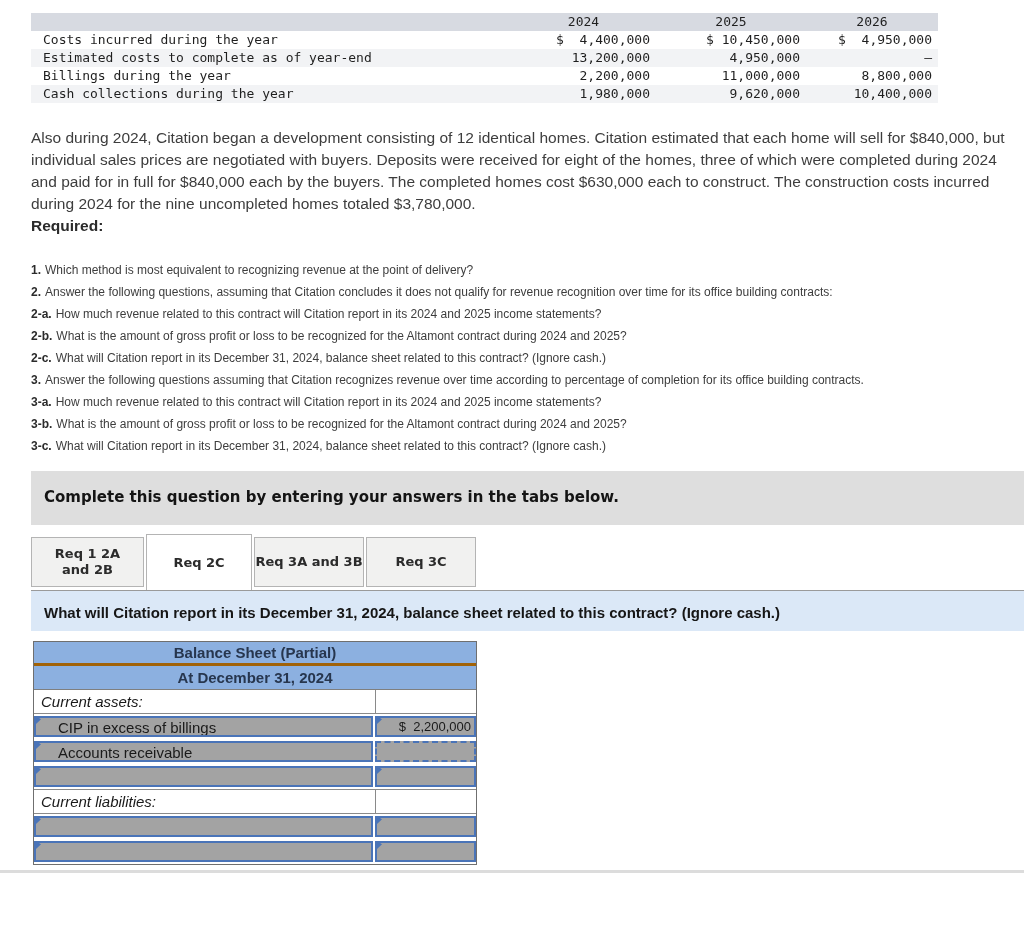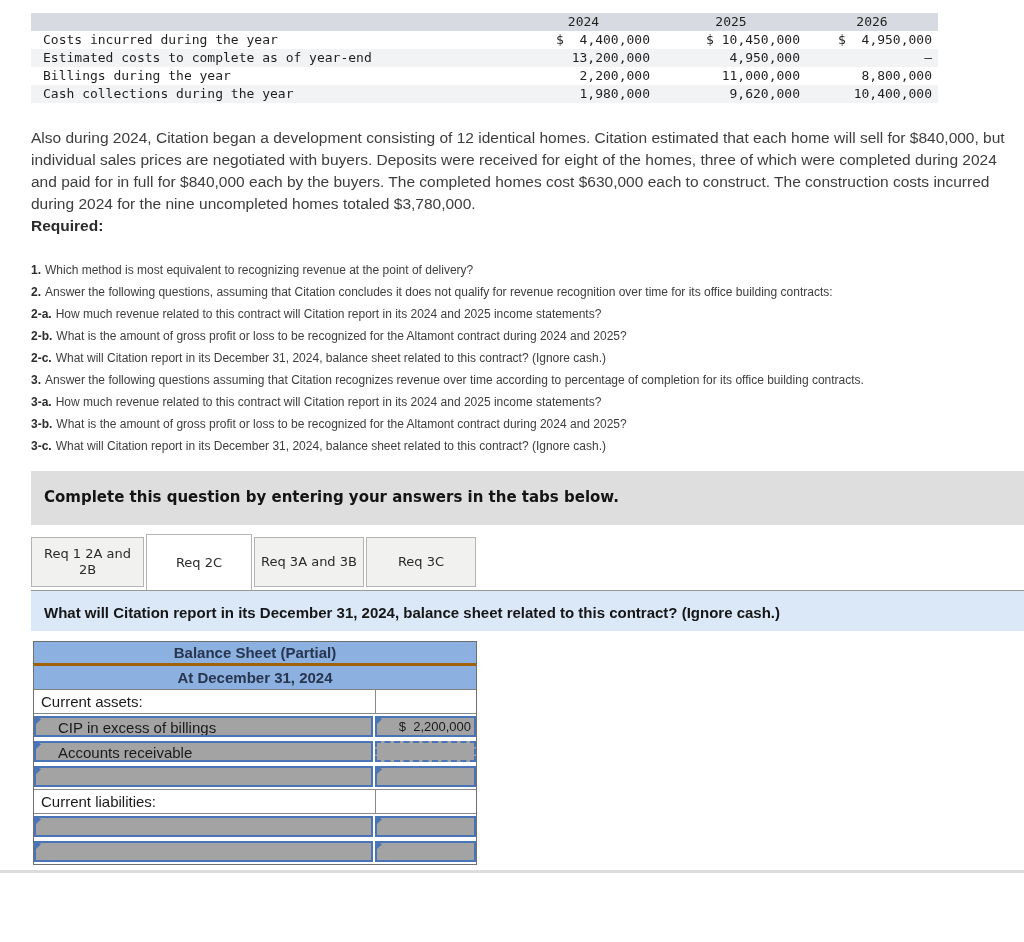--- a/index.html
+++ b/index.html
@@ -27,21 +27,21 @@
   .req-list { margin: 22px 0 0 31px; width: 988px; font-size: 12px; line-height: 22px; color: #3d3d3d; }
   .req-item b { color: #2b2b2b; padding-right: 4px; }
 
   
   .banner { margin: 14px 0 0 31px; width: 993px; height: 54px; background: #dedede;
             padding: 17px 0 0 13px; }
   .banner span { font-weight: bold; font-size: 15px; color: #141414;
                  font-family: "DejaVu Sans", "Liberation Sans", sans-serif; }
 
   
-  .tabs { margin: 12px 0 0 31px; height: 50px; display: flex; align-items: stretch; position: relative; z-index: 2; }
+  .tabs { margin: 12px 0 0 31px; height: 50px; display: flex; align-items: stretch; position: relative; z-index: 2; font-weight: bold; }
   .tab { background: #f1f1f0; border: 1px solid #b4b4b4; margin-right: 2px;
          display: flex; align-items: center; justify-content: center; text-align: center;
          font-family: "DejaVu Sans", "Liberation Sans", sans-serif; font-size: 13px; color: #2b2b2b;
          line-height: 16px; cursor: pointer; }
   .tab-1 { width: 113px; padding: 0 10px; }
   .tab-2 { width: 106px; }
   .tab-3 { width: 110px; }
   .tab-4 { width: 110px; }
   .tab.active { background: #ffffff; border-bottom: none; height: 56px; margin-top: -3px; position: relative; z-index: 3; }
 
@@ -52,21 +52,21 @@
   .panel span { font-weight: bold; font-size: 15px; color: #161616; }
 
   
   .bs-table { margin: 10px 0 0 33px; width: 444px; border: 1px solid #6f6f6f; background: #ffffff; }
   .bs-header { height: 24px; background: #8cb0e0; display: flex; align-items: center; justify-content: center;
                font-weight: bold; font-size: 15px; color: #27364e; }
   .bs-header.first { border-bottom: 3px solid #a16207; }
   .bs-header.second { border-bottom: 1px solid #7f7f7f; }
   .bs-row-section { height: 24px; display: flex; border-bottom: 1px solid #8a8a8a; background: #ffffff; }
   .bs-row-section.with-top { border-top: 1px solid #8a8a8a; height: 25px; }
-  .bs-row-section .sec-label { flex: 1 1 auto; font-size: 15px; color: #1a1a1a; padding: 3px 0 0 7px; }
+  .bs-row-section .sec-label { flex: 1 1 auto; font-size: 15px; color: #1a1a1a; padding: 3px 0 0 7px; font-style: italic; }
   .bs-row-section .sec-value { width: 101px; border-left: 1px solid #8a8a8a; }
   .bs-row-input { height: 25px; display: flex; padding: 2px 0; }
   .bs-cell { position: relative; border: 2px solid #4a74b8; background: #a3a3a3; }
   .bs-cell.lbl { flex: 1 1 auto; margin-right: 2px; font-size: 15px; color: #1a1a1a;
                  padding: 1px 0 0 22px; white-space: pre; overflow: hidden; }
   .bs-cell.val { width: 101px; font-size: 13px; color: #1a1a1a; text-align: right;
                  padding: 1px 3px 0 0; white-space: pre; overflow: hidden; }
   .bs-cell.focused { border: 2px dashed #4a74b8; }
   .marker { position: absolute; top: -3px; left: -2px; width: 7px; height: 11px;
             background: #4a74b8; clip-path: polygon(0 0, 100% 38%, 0 100%); }

